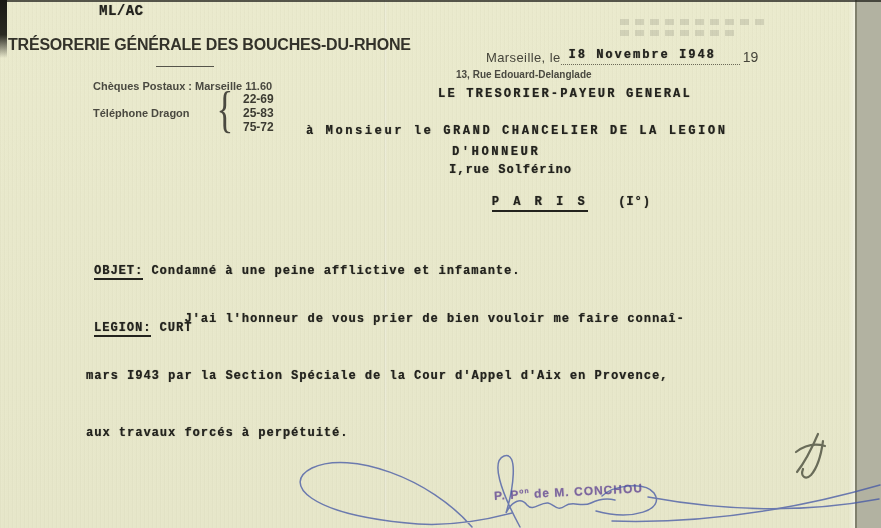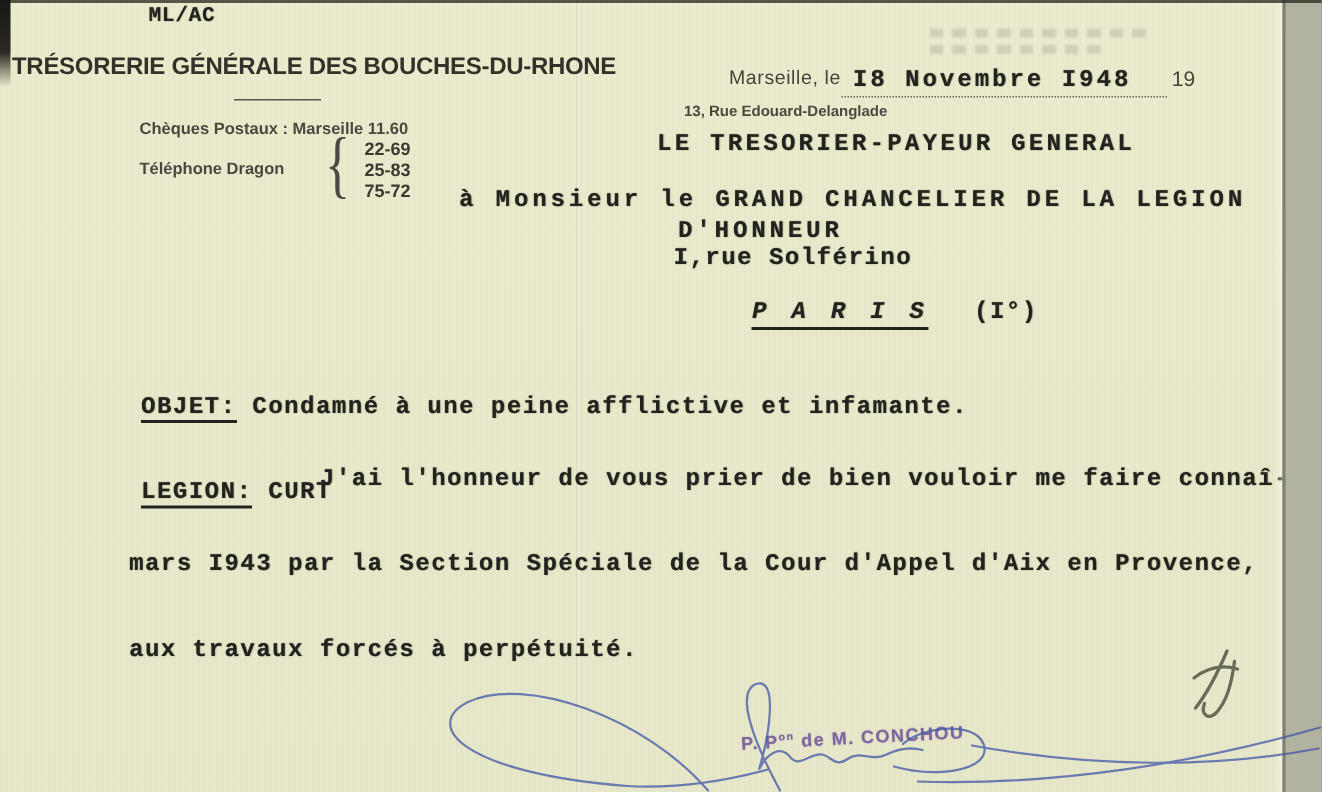--- a/index.html
+++ b/index.html
@@ -10,54 +10,54 @@
       linear-gradient(180deg,#eaeacd 0%,#e8e8cb 40%,#e6e6c9 100%);
   }
   .edge-band{position:absolute;right:0;top:0;width:24px;height:528px;background:#b2b2a1;border-left:2px solid #80806d;}
   .edge-hl{position:absolute;left:849px;top:0;width:6px;height:528px;background:linear-gradient(90deg,rgba(255,255,255,0),rgba(255,255,255,.45));}
   .top-line{position:absolute;left:0;top:0;width:881px;height:2px;background:#23231e;opacity:.75;}
   .corner-wedge{position:absolute;left:0;top:0;width:7px;height:58px;background:linear-gradient(180deg,#181814 0%,#2a2a22 60%,rgba(40,40,30,0) 100%);}
   .crease{position:absolute;left:384px;top:0;width:3px;height:528px;
     background:linear-gradient(90deg,rgba(110,110,80,.10),rgba(255,255,255,.30) 60%,rgba(110,110,80,.05));}
 
   .typed{font-family:"Liberation Mono","DejaVu Sans Mono",monospace;font-weight:bold;color:#23231e;
-    font-size:16px;letter-spacing:1px;white-space:pre;text-shadow:0.3px 0.3px 0.8px rgba(25,25,20,.65);}
+    font-size:12px;letter-spacing:1px;white-space:pre;text-shadow:0.3px 0.3px 0.8px rgba(25,25,20,.65);}
   .print{font-family:"Liberation Sans",sans-serif;color:#45443a;}
   .abs{position:absolute;}
 
   .ml-ac{left:99px;top:3px;font-size:14px;letter-spacing:.5px;}
   .org{left:8px;top:36px;font-size:16px;font-weight:bold;color:#33322a;letter-spacing:-0.2px;}
   .org-rule{left:156px;top:66px;width:58px;height:1px;background:#55544a;}
   .cheques{left:93px;top:80px;font-size:11px;font-weight:bold;color:#4a4940;}
   .phone-label{left:93px;top:107px;font-size:11px;font-weight:bold;color:#4a4940;}
   .brace{left:213px;top:80px;font-size:50px;font-weight:400;color:#4a4940;font-family:"Liberation Serif",serif;transform:scaleX(.7);}
   .phones{left:243px;top:92px;font-size:12px;font-weight:bold;color:#3c3b32;line-height:14px;}
   .ref-box{left:101px;top:151px;width:175px;height:42px;border:2px solid #32322a;text-align:center;}
   .ref-label{font-size:9.5px;color:#45443a;font-weight:bold;margin-top:4px;letter-spacing:.2px;}
   .ref-row{margin-top:1px;display:flex;justify-content:center;align-items:baseline;}
   .ref-no{font-size:11px;color:#45443a;font-weight:bold;}
   .leader{border-bottom:1px dotted #77765f;display:inline-block;}
   .ref-num{font-family:"Liberation Mono",monospace;font-weight:bold;font-size:17px;color:#23231e;letter-spacing:1.5px;padding:0 2px;}
   .ref-ps{font-family:"Liberation Mono",monospace;font-weight:bold;font-size:17px;color:#23231e;margin-left:5px;}
   .ref-slash{font-size:13px;color:#3c3b32;margin-left:3px;}
 
-  .dateline{left:486px;top:44px;display:flex;align-items:flex-start;}
+  .dateline{left:486px;top:44px;display:flex;align-items:flex-end;}
   .place{font-size:13px;letter-spacing:.4px;}
   .date-leader{border-bottom:1px dotted #6b6a58;padding:0 24px 2px 8px;}
   .year{font-size:14px;margin-left:3px;}
   .street{left:456px;top:69px;font-size:10px;font-weight:bold;color:#4a4940;}
   .faded-stamp{left:620px;top:19px;width:150px;height:22px;opacity:.20;filter:blur(.7px);}
   .faded-stamp .bar{height:6px;margin-bottom:5px;background:repeating-linear-gradient(90deg,rgba(80,80,72,.8) 0 9px,rgba(0,0,0,0) 9px 15px);}
 
   .sender{left:438px;top:87px;letter-spacing:2.2px;}
   .recip1{left:306px;top:124px;letter-spacing:2.6px;}
   .recip2{left:452px;top:145px;letter-spacing:2.6px;}
   .recip3{left:449px;top:163px;}
   .cityline{left:459px;top:181px;}
-  .city{letter-spacing:3.5px;border-bottom:2px solid #23231e;padding-bottom:1px;font-style:italic;}
+  .city{letter-spacing:3.5px;border-bottom:2px solid #23231e;padding-bottom:1px;}
   .district{margin-left:30px;}
 
   .subject{left:94px;top:224px;line-height:19px;}
   .u-label{border-bottom:2px solid #23231e;}
 
   .body-block{left:86px;top:272px;line-height:19px;}
 
   .conchou{left:494px;top:485px;transform:rotate(-3deg);color:#6f5699;opacity:.88;
     font-size:12px;font-weight:bold;letter-spacing:1px;font-family:"Liberation Sans",sans-serif;
     text-shadow:0 0 1px rgba(111,86,153,.6);}

